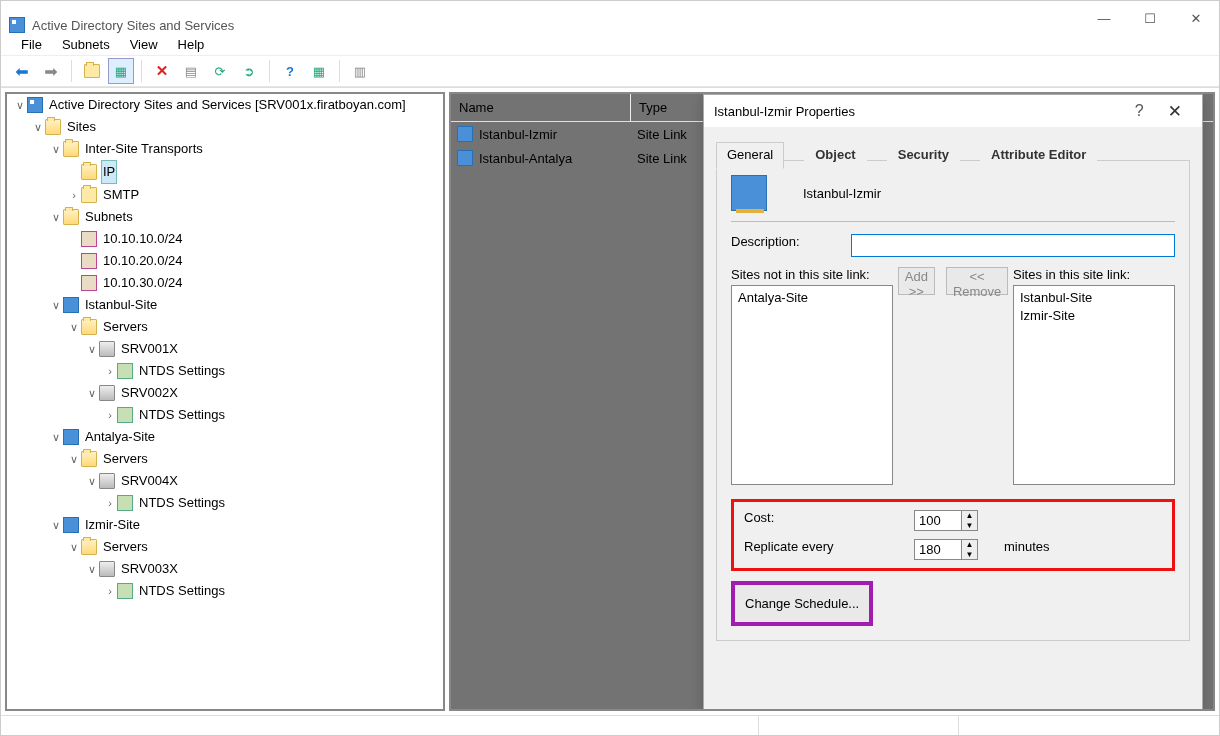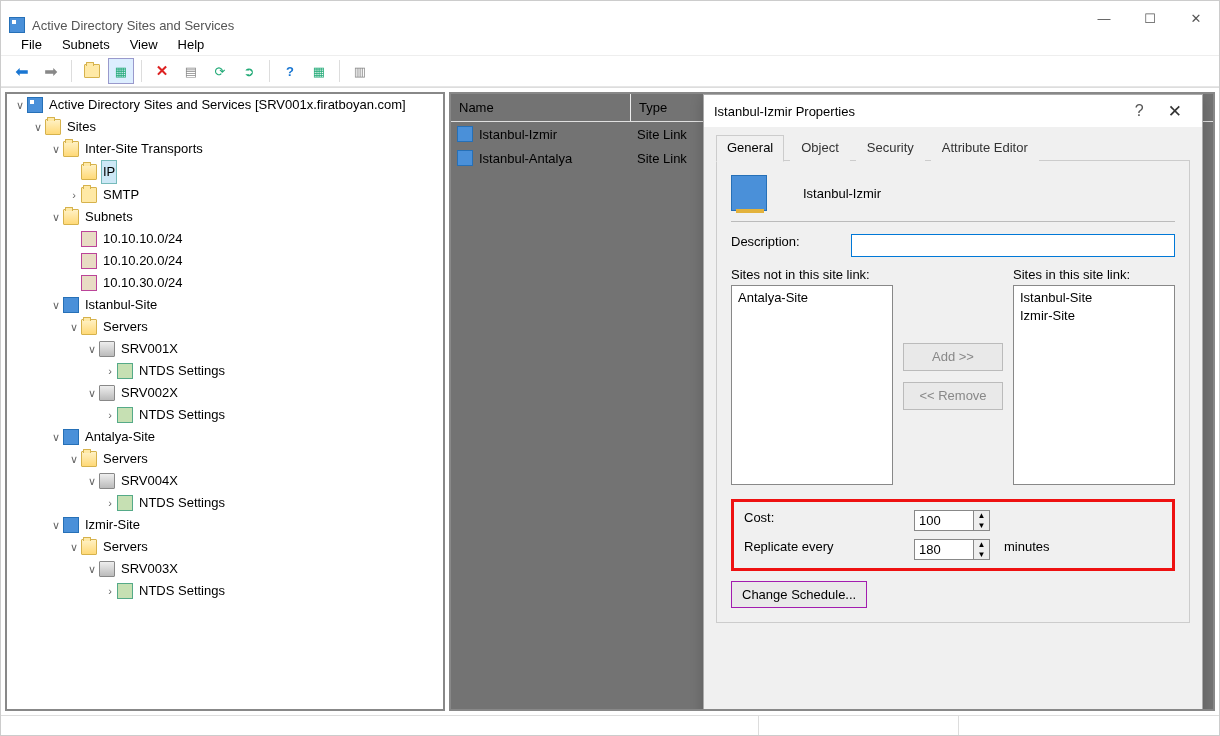--- a/index.html
+++ b/index.html
@@ -46,43 +46,43 @@
 .statusbar div{ border-right:1px solid #ddd; width:200px;}
 .statusbar div:first-child{flex:1;}
 .statusbar div:last-child{width:260px;border-right:none;}
 
 .dialog { position:absolute; right:10px; top:0px; width:500px; height:694px; background:#f0f0f0; border:1px solid #aaa; display:flex; flex-direction:column; box-shadow:0 3px 12px rgba(0,0,0,.2); }
 .dlg-title { height:32px; display:flex; align-items:center; padding:0 10px; background:#fff; }
 .dlg-title .q { margin-left:auto; font-size:16px; color:#555; padding:0 14px;}
 .dlg-title .x { font-size:17px; color:#333; padding:0 10px;}
 .dlg-body { padding:6px 12px 0 12px; flex:1; }
 .tabs { display:flex; border-bottom:1px solid #ccc; }
-.tab { padding:4px 10px 6px 10px; border:1px solid #ccc; border-bottom:none; margin-right:6px; background:#f0f0f0; position:relative; top:2px; }
+.tab { padding:4px 10px 6px 10px; border:1px solid #ccc; border-bottom:none; margin-right:20px; background:#f0f0f0; position:relative; top:9px; }
 .tab.active { background:#f0f0f0; border-bottom:1px solid #f0f0f0; }
-.tab:not(.active){ background:#f0f0f0; border-color:transparent; color:#333; }
+.tab:not(.active){ background:#f0f0f0; border-color:transparent; color:#333;font-weight:bold; }
 .tabpanel { border:1px solid #ccc; border-top:none; padding:14px; background:#f0f0f0; }
 .props-header { display:flex; align-items:center; margin-bottom:10px; }
 .props-header .big-icon { width:36px; height:36px; margin-right:36px; background:#4a90d9; border:1px solid #2670b7; position:relative;}
 .props-header .big-icon::after{content:"";position:absolute;left:4px;bottom:-3px;width:28px;height:4px;background:#e3b23c;}
 hr { border:none; border-top:1px solid #bbb; margin:6px 0 12px 0; }
 .form-row { display:flex; align-items:flex-start; margin-bottom:10px; }
 .form-row label { width:120px; }
 .form-row input[type=text] { flex:1; border:1px solid #0078d7; padding:3px 4px; background:#fff; }
 .lists { display:flex; margin-top:4px; gap:10px; }
 .lists .col { flex:1; }
 .lists .listbox { height:200px; border:1px solid #888; background:#fff; padding:3px 6px; margin-top:3px; line-height:18px; }
-.movebtns { display:flex; flex-direction:column; justify-content:center; gap:11px; width:100px; }
+.movebtns { display:flex; flex-direction:row; justify-content:center; gap:11px; width:100px; }
 .movebtns button { height:28px; border:1px solid #bbb; background:#e9e9e9; color:#888; }
 .red-box { border:3px solid #e11; padding:8px 10px; margin-top:14px; }
 .red-box .form-row { margin-bottom:8px; }
 .spin { display:flex; width:90px; }
-.spin input { width:60px; border:1px solid #888; padding:2px 4px; background:#fff; }
+.spin input { width:48px; border:1px solid #888; padding:2px 4px; background:#fff; }
 .spin .spn { width:16px; display:flex; flex-direction:column; border:1px solid #888; border-left:none; }
 .spin .spn div { flex:1; display:flex; align-items:center; justify-content:center; font-size:8px; background:#eee; }
-.chg { margin-top:10px; padding:5px 10px; border:1px solid #a21caf; background:#e9e9e9; }
+.chg { margin-top:10px; padding:11px 10px; border:4px solid #a21caf; background:#e9e9e9; }
 </style>
 </head>
 <body>
 
 <div class="window">
   <div class="titlebar">
     <span class="app-icon root-ic"></span>
     <span>Active Directory Sites and Services</span>
     <div class="title-controls">
       <div>—</div>

